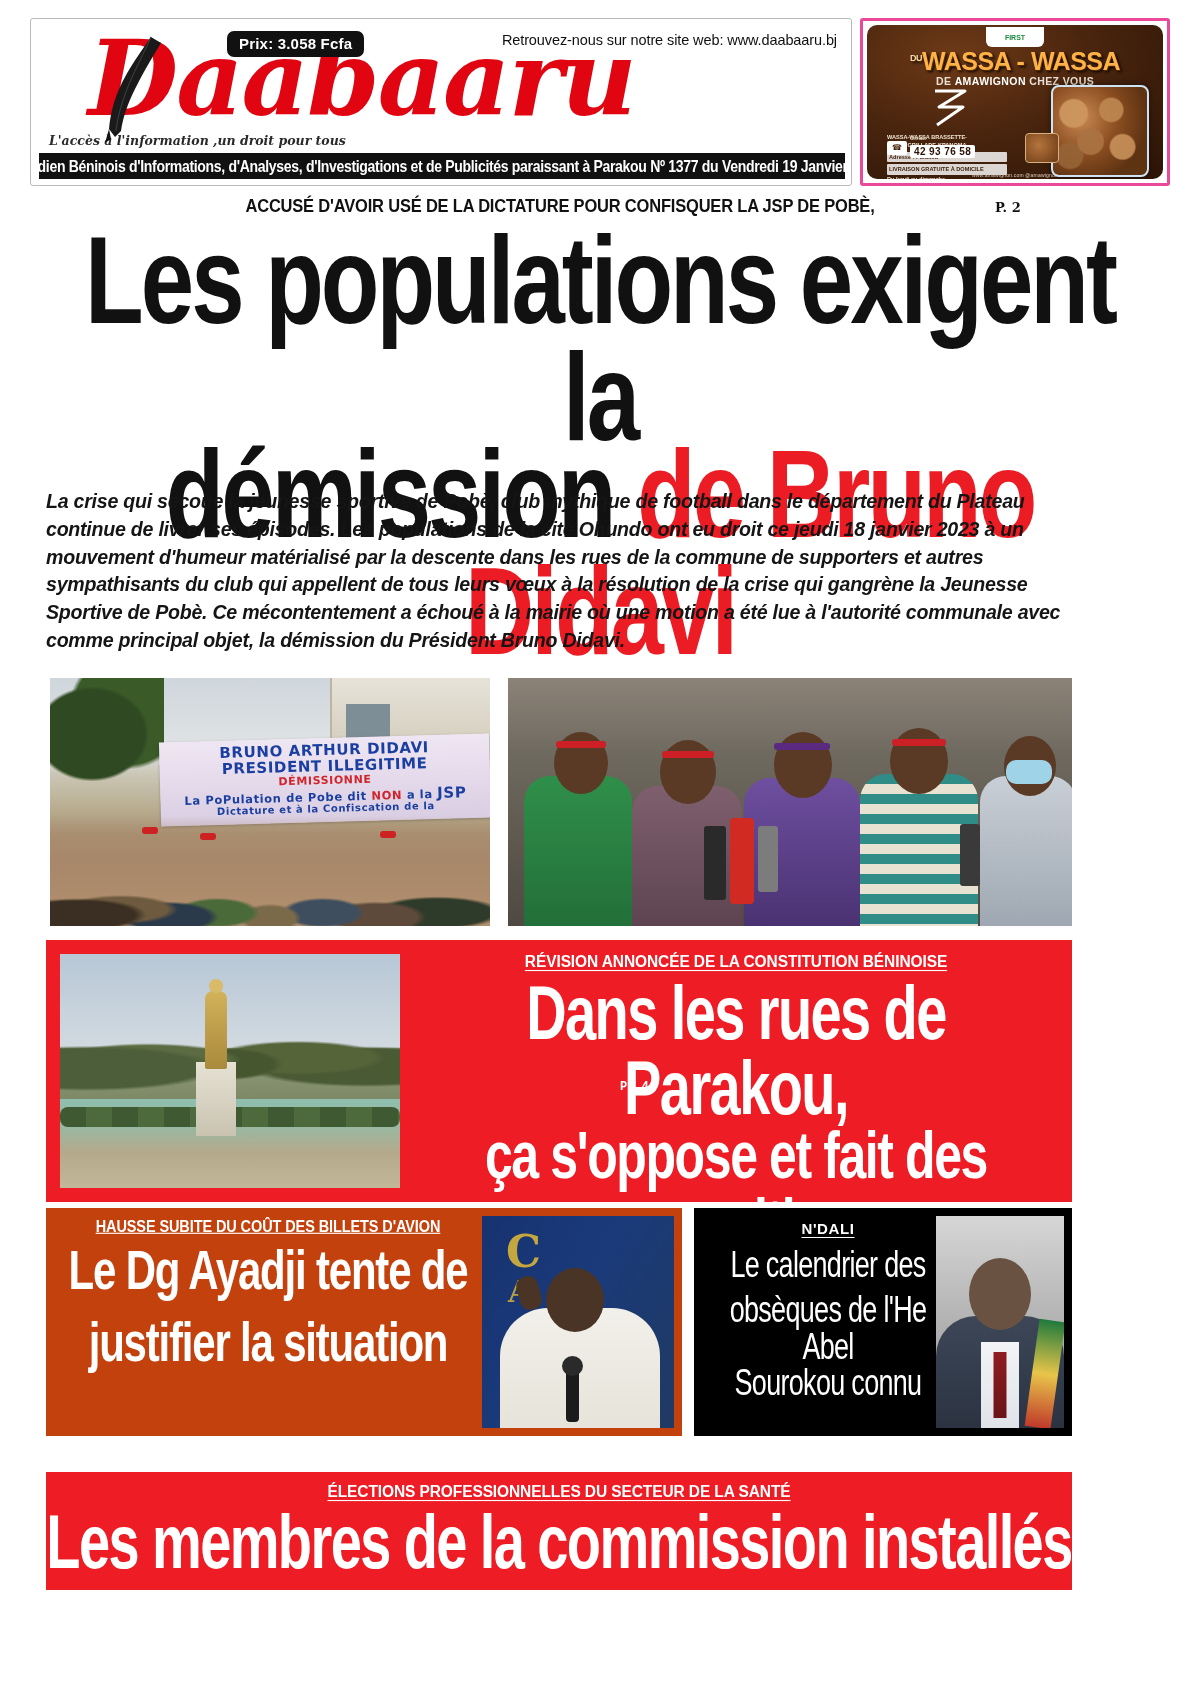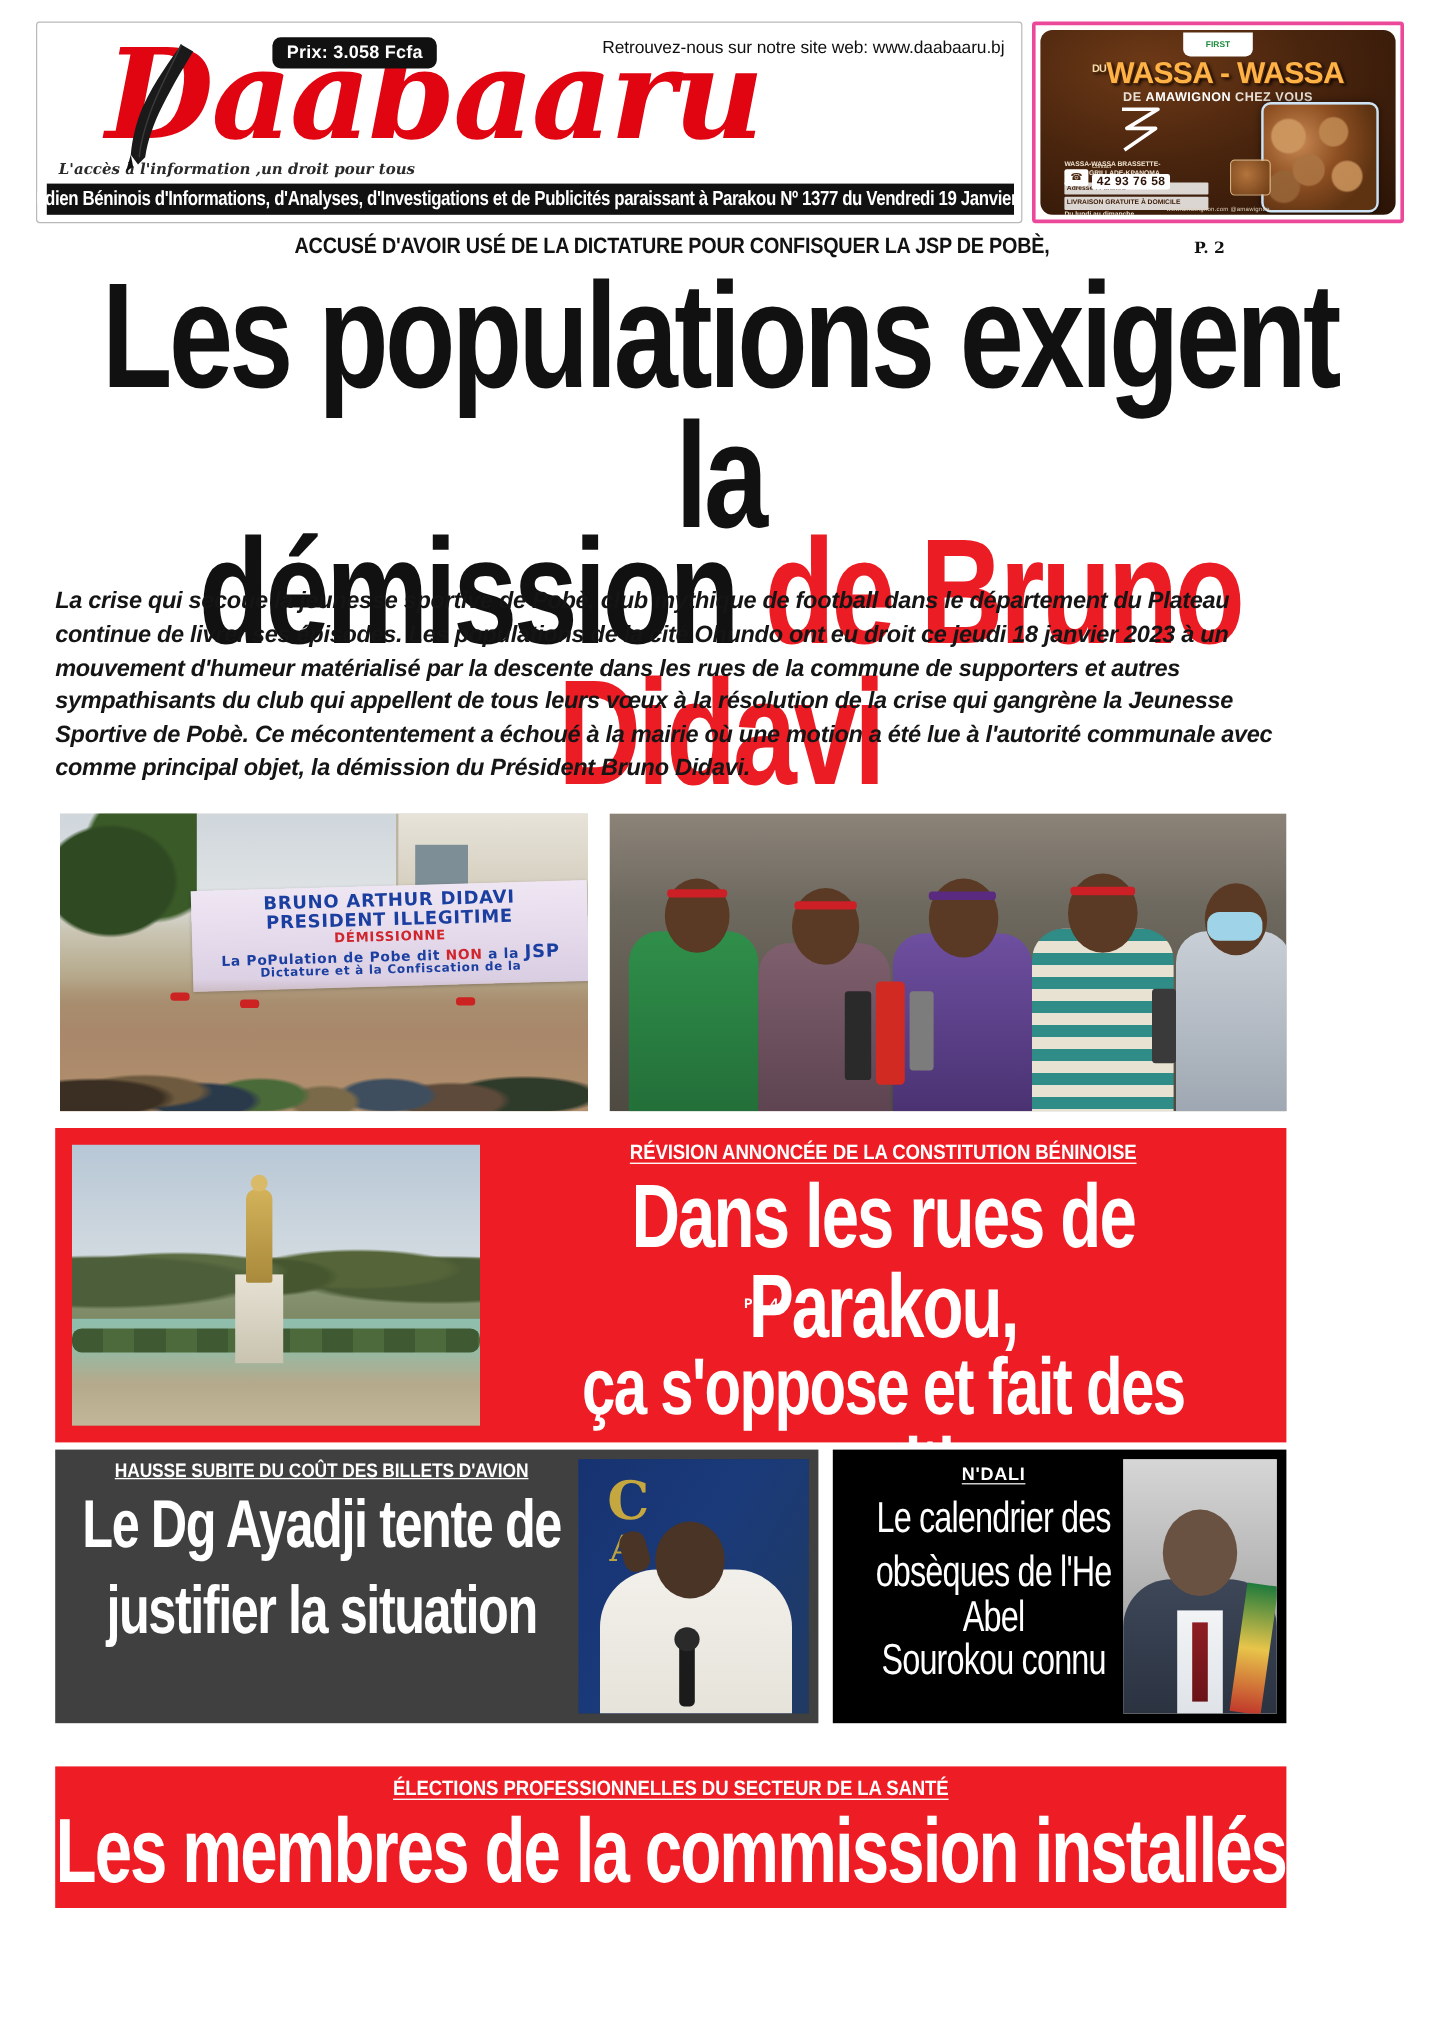--- a/index.html
+++ b/index.html
@@ -424,21 +424,21 @@
     position:absolute; left: 574px; top: 140px;
     font-family:Liberation Mono, monospace; font-weight:bold; font-size:12px; color:#fff;
   }
 
   
   .row3 { position: absolute; left: 46px; top: 1208px; width: 1026px; height: 228px; }
 
   .block-pink {
     position: absolute; left: 0; top: 0;
     width: 636px; height: 228px;
-    background: #404040;
+    background: #c2410c;
   }
   .pink-kicker {
     position: absolute; left: 12px; top: 10px; width: 420px;
     text-align: center; color: #fff; font-weight: bold; font-size: 14.5px;
     letter-spacing: -0.1px; transform: scaleY(1.12);
   }
   .pink-head {
     position: absolute; left: 8px; top: 34px; width: 428px;
     color: #fff; font-weight: bold; text-align: center; line-height: 1;
   }

